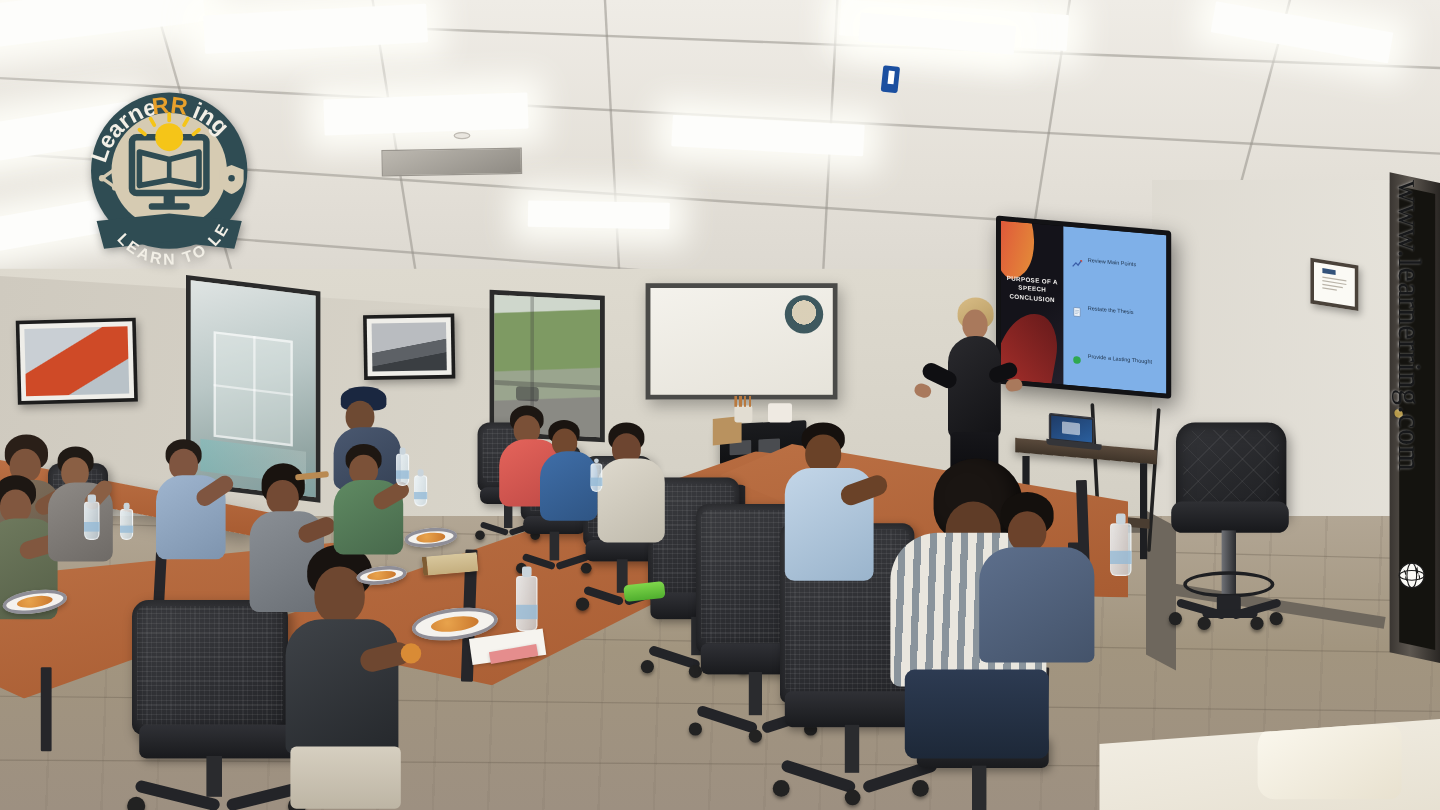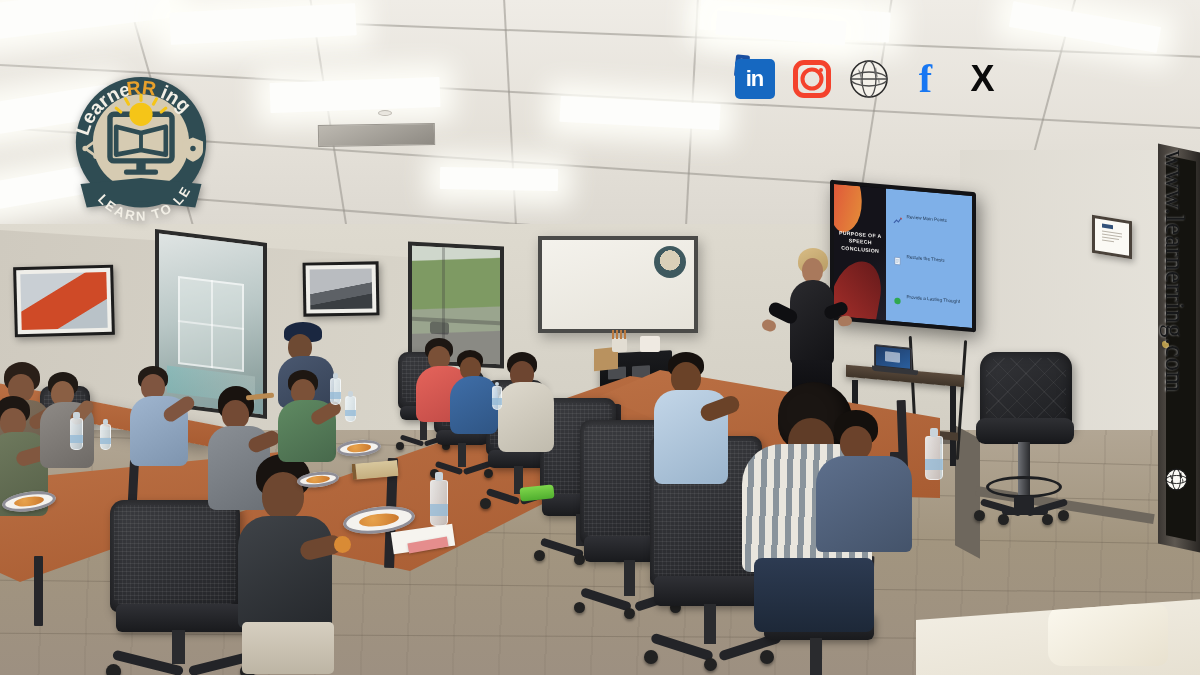--- a/index.html
+++ b/index.html
@@ -729,43 +729,20 @@
       <path d="M22 142 L100 134 L178 142 L170 172 L100 164 L30 172 Z" fill="#2f4c53"></path>
       <defs>
           <path id="arcBot" d="M36 150 A72 72 0 0 0 164 150"></path>
         </defs>
       <text font-family="Liberation Sans, sans-serif" font-size="17" font-weight="bold" fill="#f2efe6" letter-spacing="3">
         <textPath href="#arcBot" startOffset="9%">LEARN TO LEAD</textPath>
       </text>
     </svg>
   </div>
 
-  <div class="social">
-    <span class="si">
-      <span class="li-box">in</span>
-    </span>
-    <span class="si">
-        <span class="ig-box"></span>
-      </span>
-    <span class="si">
-      <svg viewBox="0 0 40 40" width="40" height="40">
-        <circle cx="20" cy="20" r="18" fill="#f4f1ea" stroke="#2b2b2b" stroke-width="1.6"></circle>
-        <ellipse cx="20" cy="20" rx="18" ry="7" fill="none" stroke="#4a4a4a" stroke-width="1.3"></ellipse>
-        <ellipse cx="20" cy="20" rx="7" ry="18" fill="none" stroke="#4a4a4a" stroke-width="1.3"></ellipse>
-        <line x1="2" y1="20" x2="38" y2="20" stroke="#4a4a4a" stroke-width="1.3"></line>
-        <path d="M9 10 q5 4 3 9 q-2 5 2 8 M27 8 q-4 6 0 9 q5 3 3 9" fill="#6b6b6b" opacity=".8"></path>
-      </svg>
-    </span>
-    <span class="si">
-      <span class="fb-f">f</span>
-    </span>
-    <span class="si">
-      <span class="x-mark">X</span>
-    </span>
-  </div>
 
   <div class="url-vert">www.learnerring.com</div>
   <div class="url-globe">
     <svg viewBox="0 0 40 40" width="23" height="23">
       <circle cx="20" cy="20" r="18" fill="#fbfaf6" stroke="#1b1b1b" stroke-width="2"></circle>
       <ellipse cx="20" cy="20" rx="18" ry="7" fill="none" stroke="#1b1b1b" stroke-width="1.6"></ellipse>
       <ellipse cx="20" cy="20" rx="7" ry="18" fill="none" stroke="#1b1b1b" stroke-width="1.6"></ellipse>
       <path d="M8 11 q6 5 3 10 q-2 5 3 8 M28 7 q-5 7 0 10 q6 3 3 10" fill="#1b1b1b"></path>
     </svg>
   </div>

